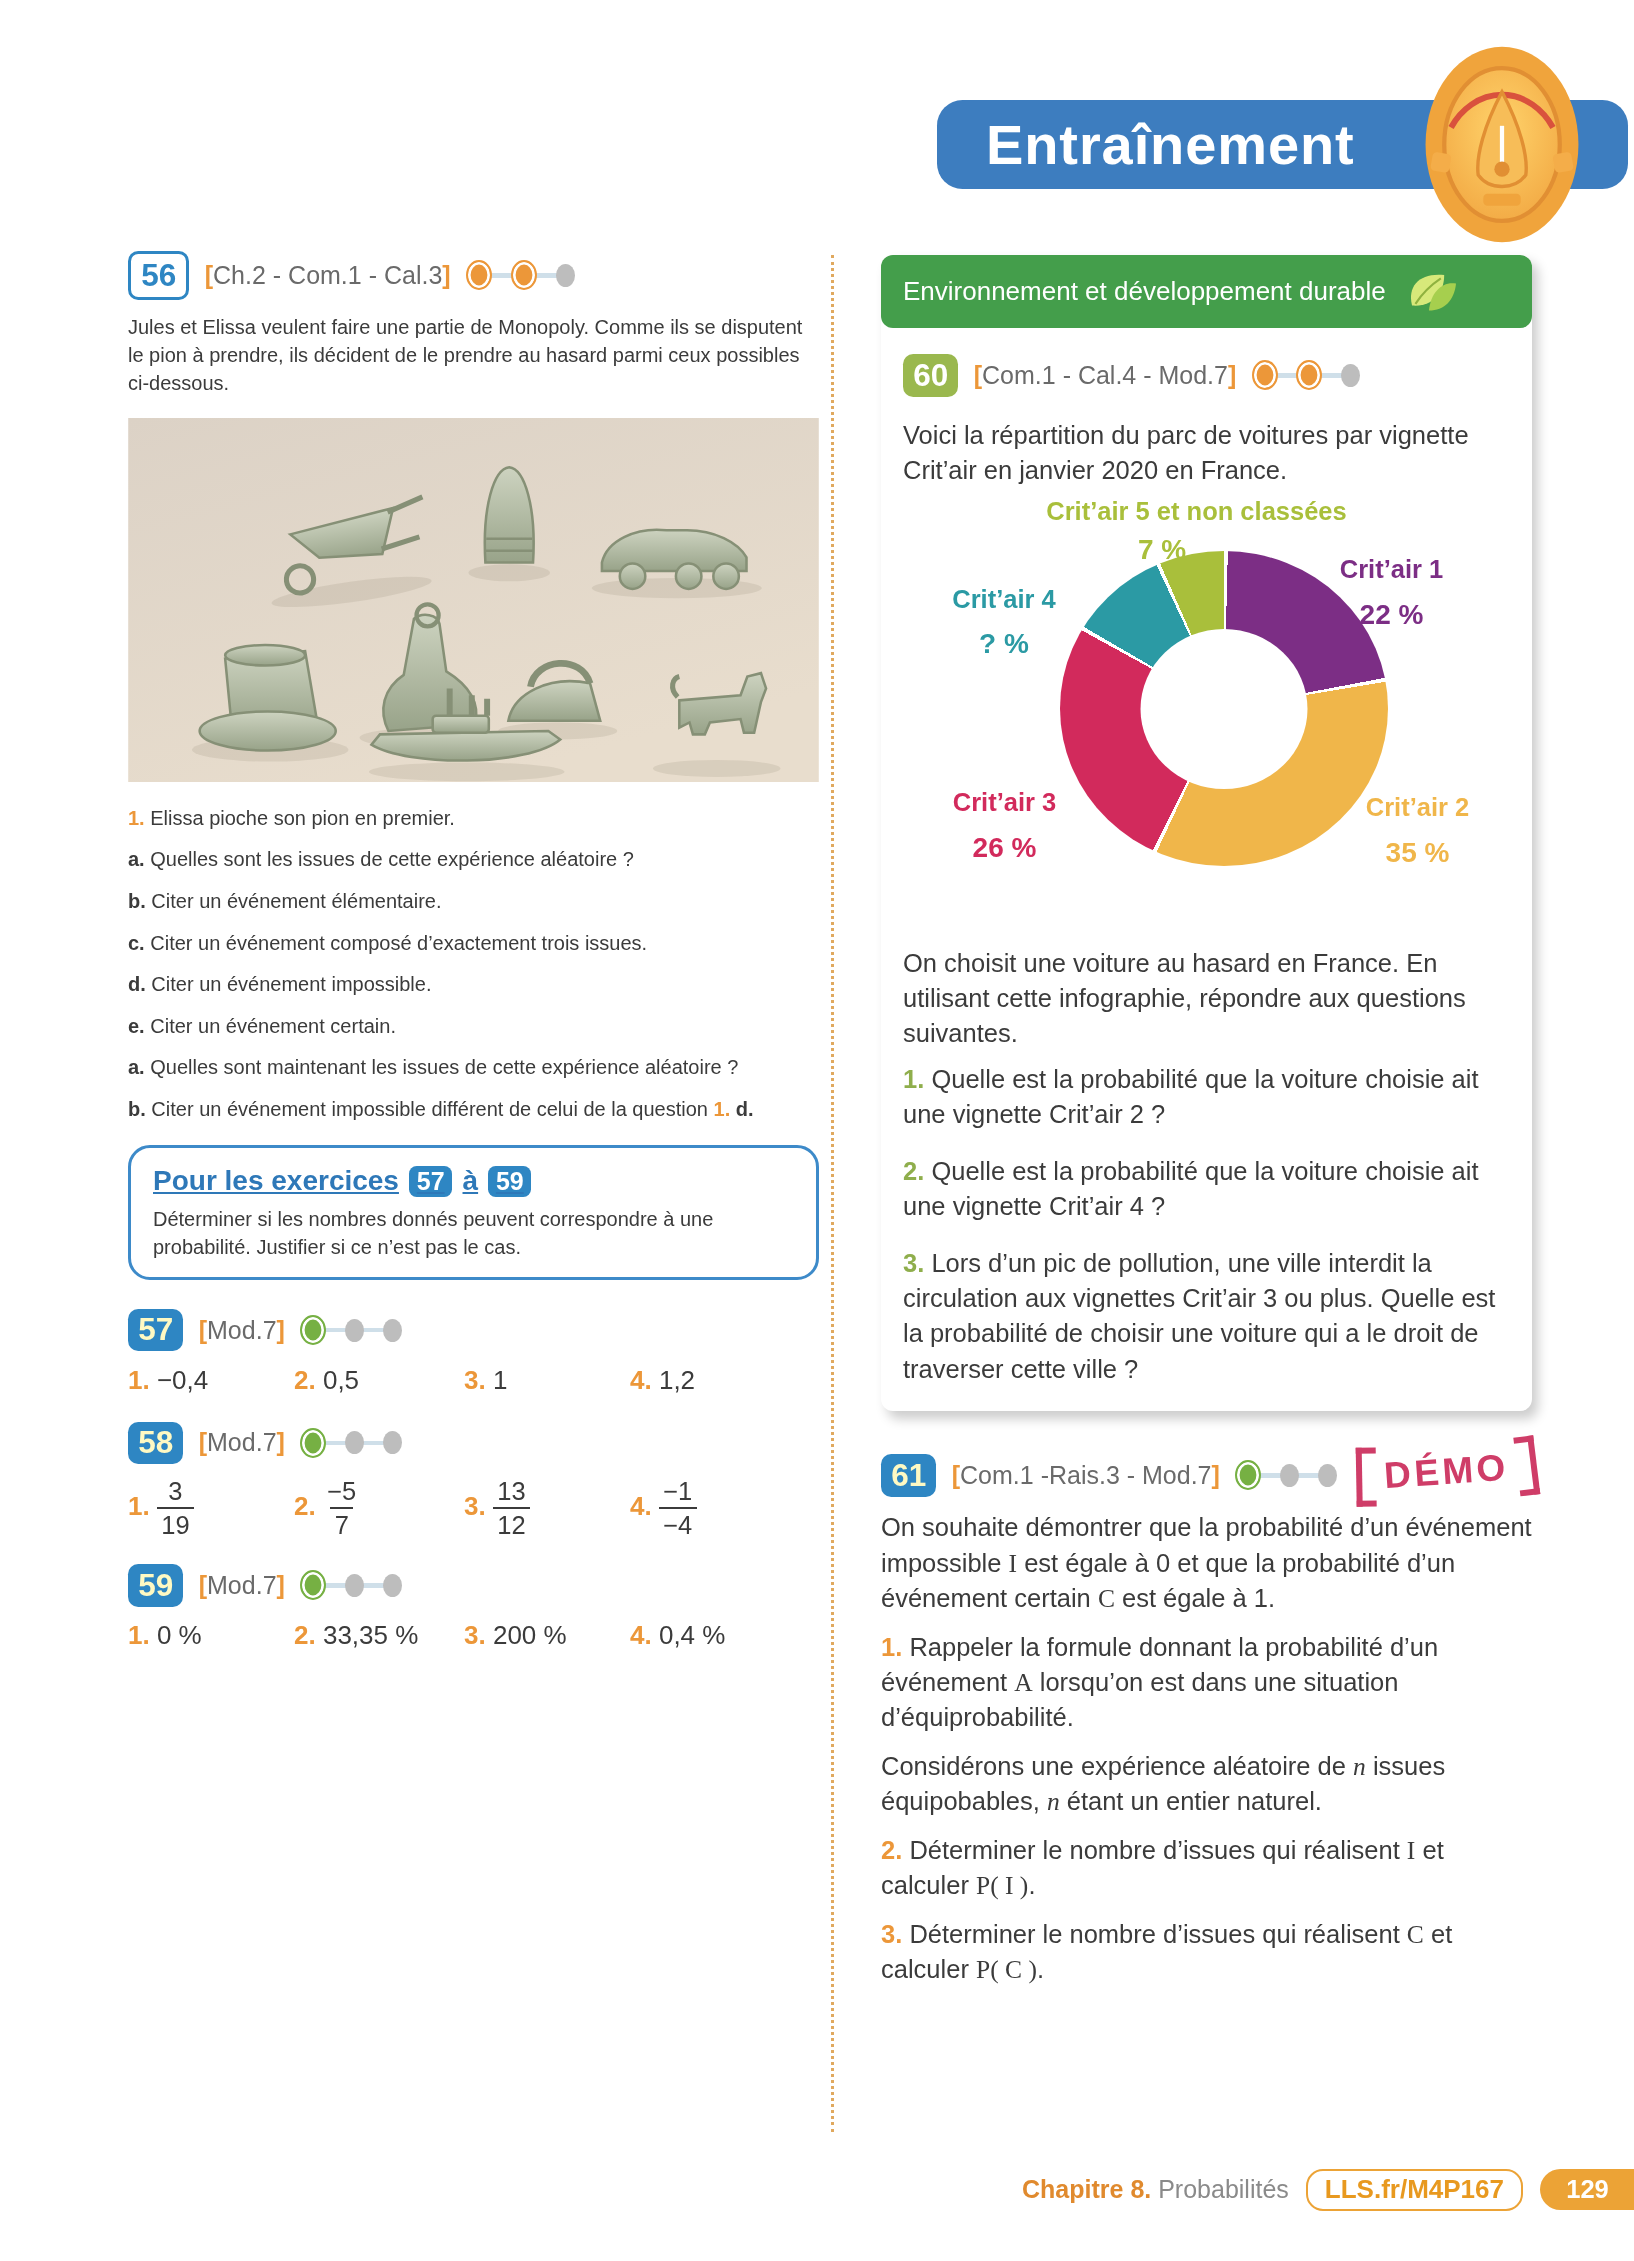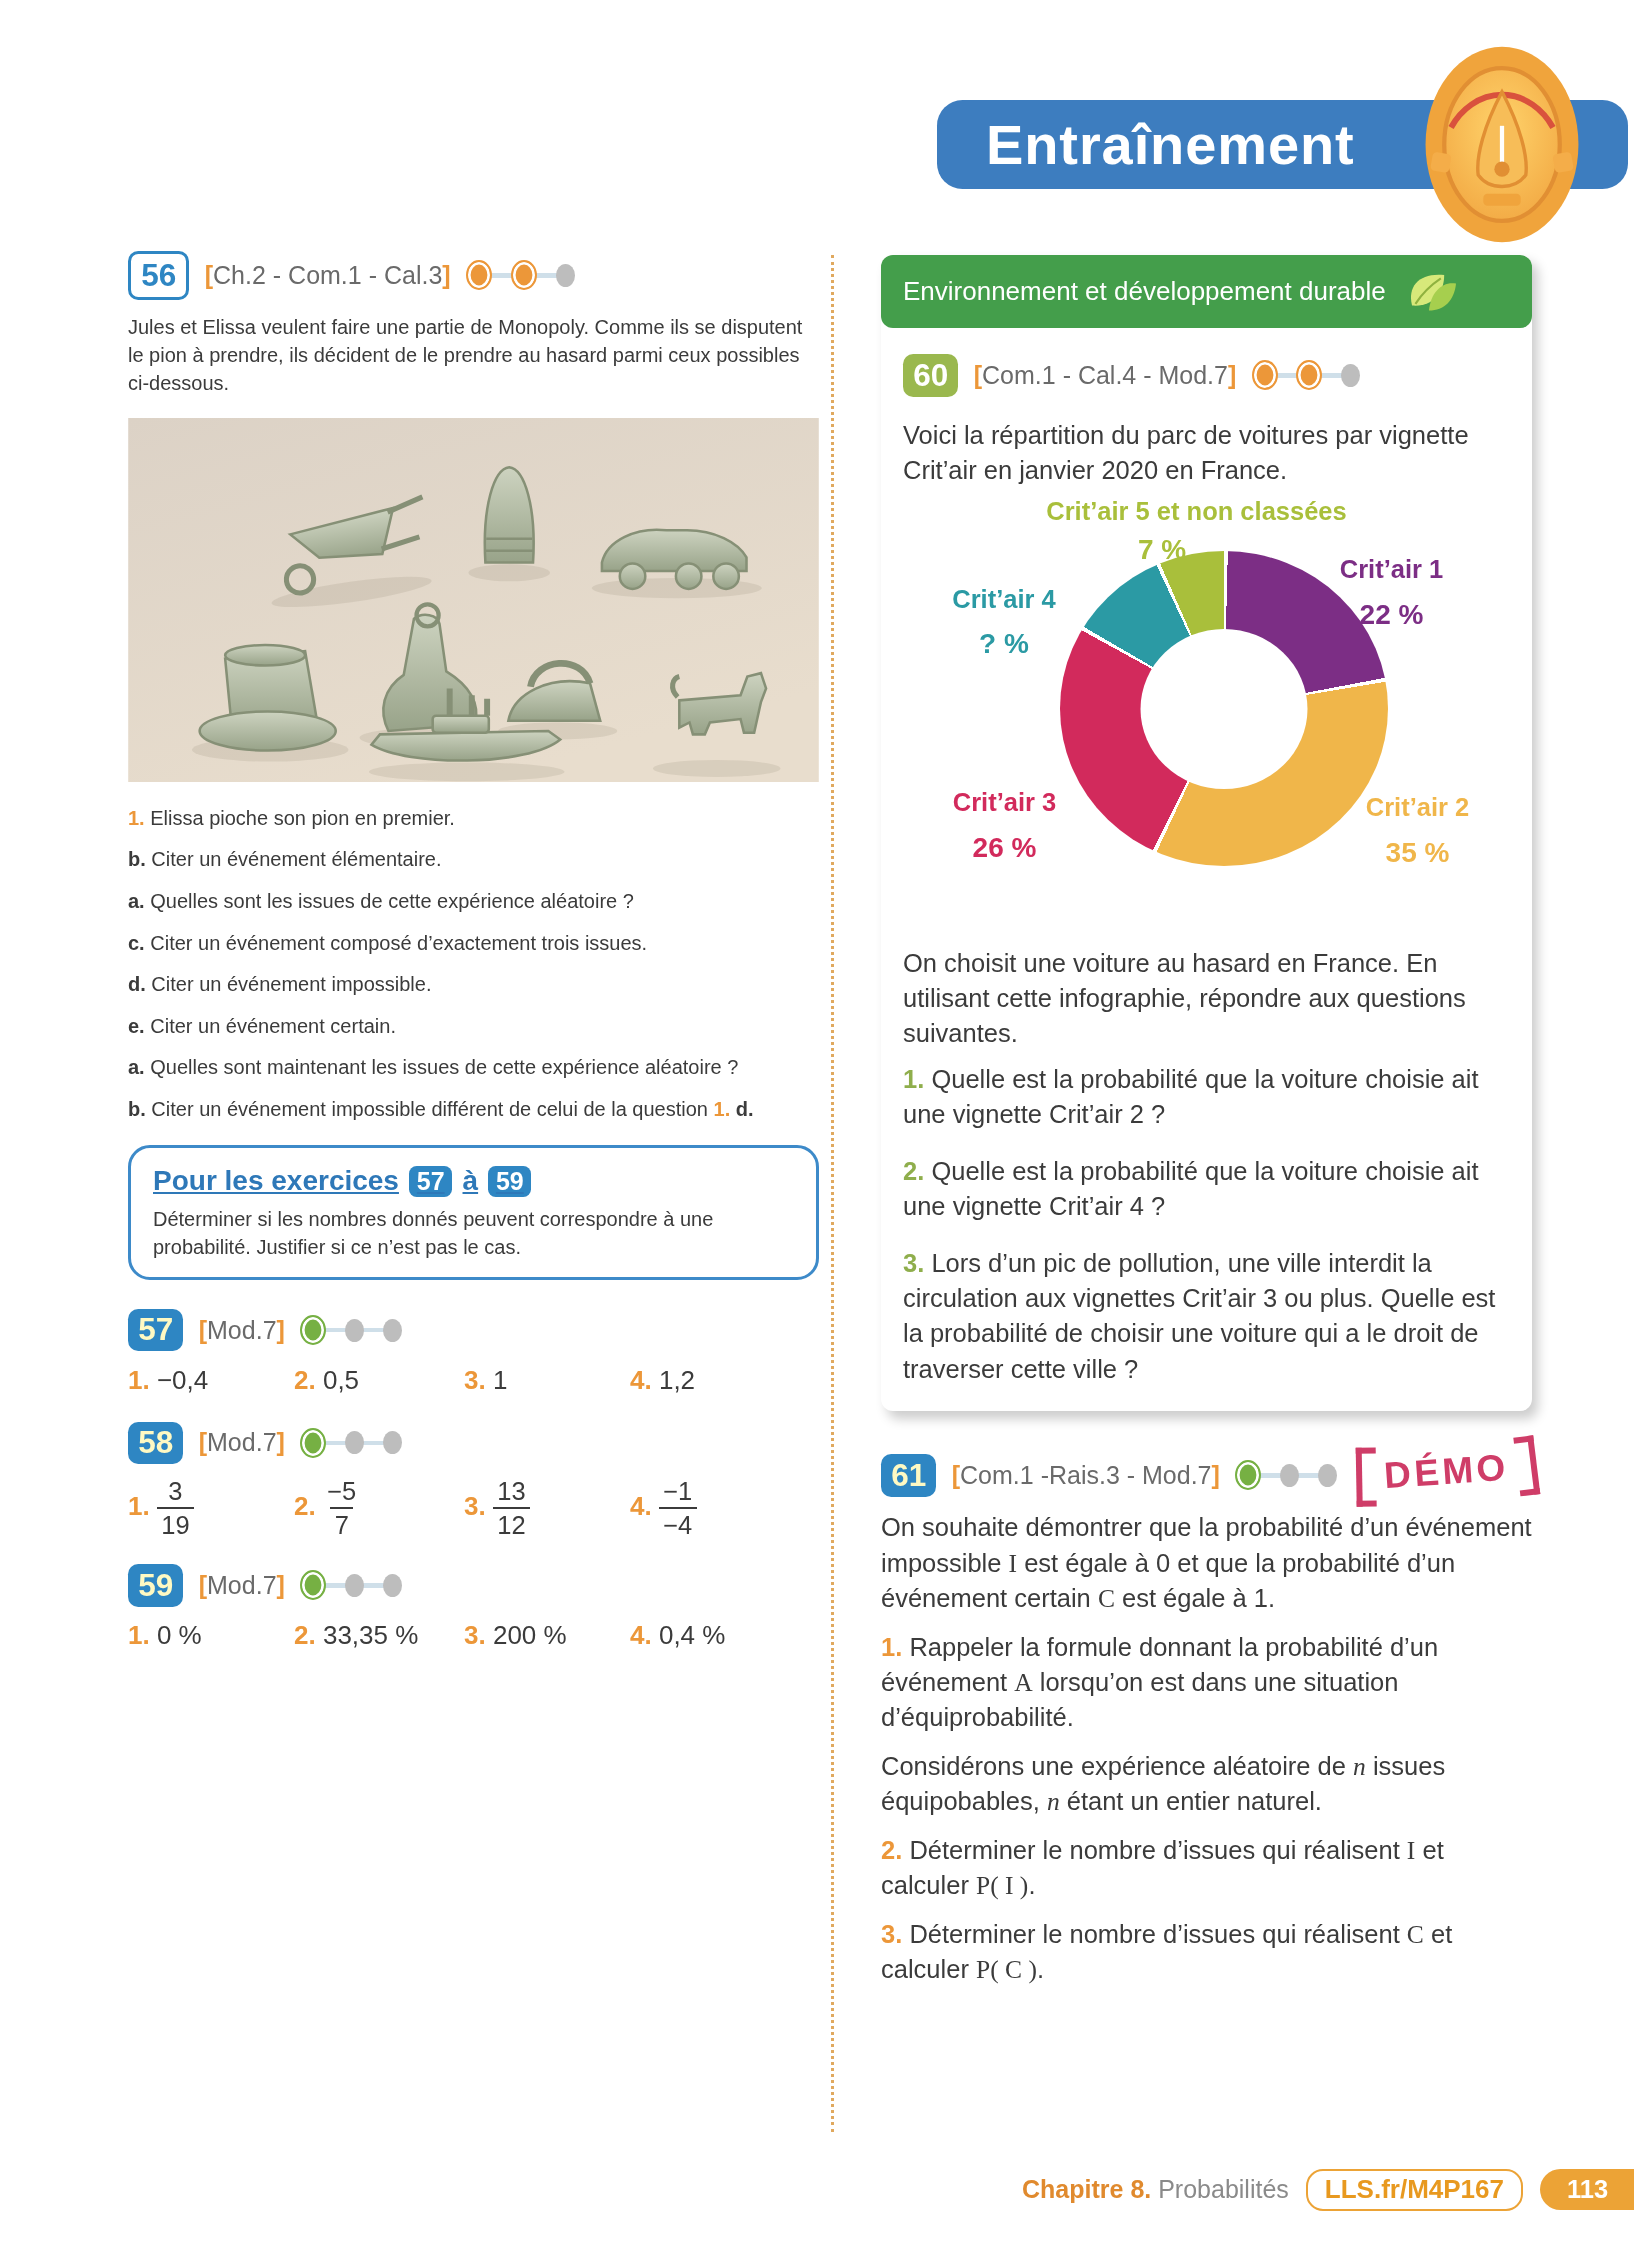--- a/index.html
+++ b/index.html
@@ -201,22 +201,22 @@
         <g transform="translate(398,382)">
           <ellipse cx="0" cy="34" rx="115" ry="11" fill="rgba(110,95,75,0.12)" stroke="none"></ellipse>
           <path d="M-112,2 C-70,28 72,28 110,-4 L96,-14 L-102,-10 Z"></path>
           <rect x="-40" y="-32" width="66" height="20" rx="4"></rect>
           <path d="M-20,-32 L-20,-64 M6,-32 L6,-56 M24,-32 L24,-52" stroke-width="7" fill="none"></path>
         </g>
       </g>
     </svg>
 
     <p class="body"><span class="qnum">1.</span> <span>Elissa pioche son pion en premier.</span></p>
+    <p class="body"><span class="qletter">a.</span> <span>Quelles sont les issues de cette expérience aléatoire ?</span></p>
     <p class="body"><span class="qletter">b.</span> <span>Citer un événement élémentaire.</span></p>
-    <p class="body"><span class="qletter">a.</span> <span>Quelles sont les issues de cette expérience aléatoire ?</span></p>
     <p class="body"><span class="qletter">c.</span> <span>Citer un événement composé d’exactement trois issues.</span></p>
     <p class="body"><span class="qletter">d.</span> <span>Citer un événement impossible.</span></p>
     <p class="body"><span class="qletter">e.</span> <span>Citer un événement certain.</span></p>
     <p class="body"><span class="qletter">a.</span> <span>Quelles sont maintenant les issues de cette expérience aléatoire ?</span></p>
     <p class="body"><span class="qletter">b.</span> <span>Citer un événement impossible différent de celui de la question </span><span class="qnum">1.</span><span class="qletter"> d.</span></p>
 
     
     <div class="callout">
       <div class="callout-title">
         <span>Pour les exercices</span>
@@ -366,17 +366,17 @@
       <p class="rp" style="margin-bottom:13.6px;"><span class="qnum">1.</span> <span>Rappeler la formule donnant la probabilité d’un événement </span><span class="mrm">A</span><span> lorsqu’on est dans une situation d’équiprobabilité.</span></p>
       <p class="rp" style="margin-bottom:13.6px;"><span>Considérons une expérience aléatoire de </span><span class="mvar">n</span><span> issues équipobables, </span><span class="mvar">n</span><span> étant un entier naturel.</span></p>
       <p class="rp" style="margin-bottom:13.6px;"><span class="qnum">2.</span> <span>Déterminer le nombre d’issues qui réalisent </span><span class="mrm">I</span><span> et calculer </span><span class="mrm">P( I )</span><span>.</span></p>
       <p class="rp"><span class="qnum">3.</span> <span>Déterminer le nombre d’issues qui réalisent </span><span class="mrm">C</span><span> et calculer </span><span class="mrm">P( C )</span><span>.</span></p>
     </div>
   </div>
 
   <div class="footer">
     <span class="f-chap"><span class="c1">Chapitre 8.</span> <span class="c2">Probabilités</span></span>
     <span class="f-link">LLS.fr/M4P167</span>
-    <span class="f-page">113</span>
+    <span class="f-page">129</span>
   </div>
 
 </div>
 
 
 </body></html>

